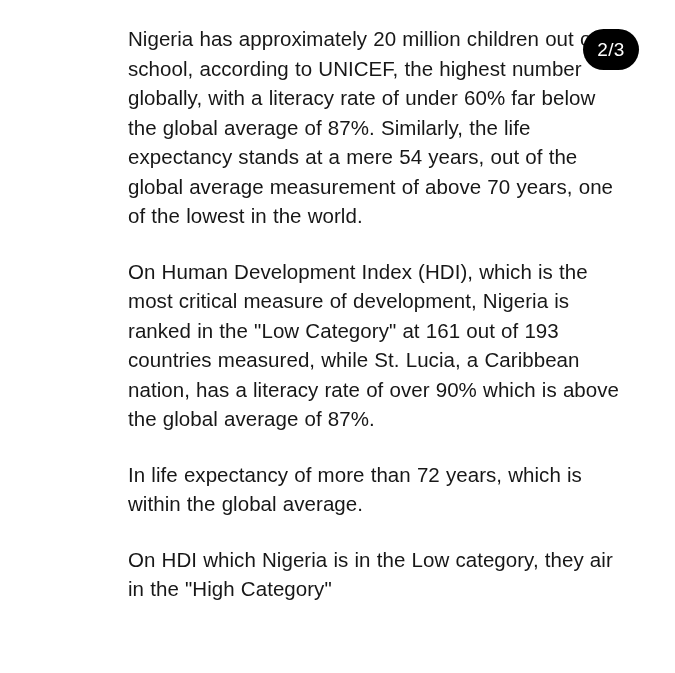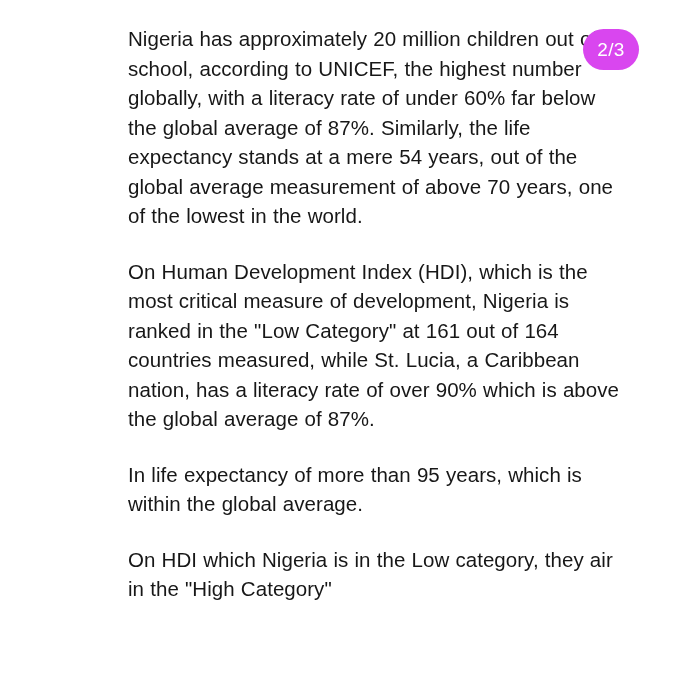--- a/index.html
+++ b/index.html
@@ -37,36 +37,36 @@
   .para:last-child {
     margin-bottom: 12px;
   }
   .page-badge {
     position: absolute;
     top: 29px;
     left: 583px;
     width: 56px;
     height: 41px;
     border-radius: 21px;
-    background: #d946ef;
+    background: #000000;
     color: #ffffff;
     font-size: 19px;
     display: flex;
     align-items: center;
     justify-content: center;
     letter-spacing: 0.3px;
   }
 </style>
 </head>
 <body>
 
 <div class="page">
 
   <div class="content">
     <p class="para">Nigeria has approximately 20 million children out of school, according to UNICEF, the highest number globally, with a literacy rate of under 60% far below the global average of 87%. Similarly, the life expectancy stands at a mere 54 years, out of the global average measurement of above 70 years, one of the lowest in the world.</p>
-    <p class="para">On Human Development Index (HDI), which is the most critical measure of development, Nigeria is ranked in the "Low Category" at  161 out of 164 countries measured, while St. Lucia, a Caribbean nation, has a literacy rate of over 90% which is above the global average of 87%.</p>
-    <p class="para">In life expectancy of more than 95 years, which is within the global average.</p>
+    <p class="para">On Human Development Index (HDI), which is the most critical measure of development, Nigeria is ranked in the "Low Category" at  161 out of 193 countries measured, while St. Lucia, a Caribbean nation, has a literacy rate of over 90% which is above the global average of 87%.</p>
+    <p class="para">In life expectancy of more than 72 years, which is within the global average.</p>
     <p class="para">On HDI which Nigeria is in the Low category, they air in the "High Category"</p>
   </div>
 
   <div class="page-badge">2/3</div>
 
 </div>
 
 </body></html>

